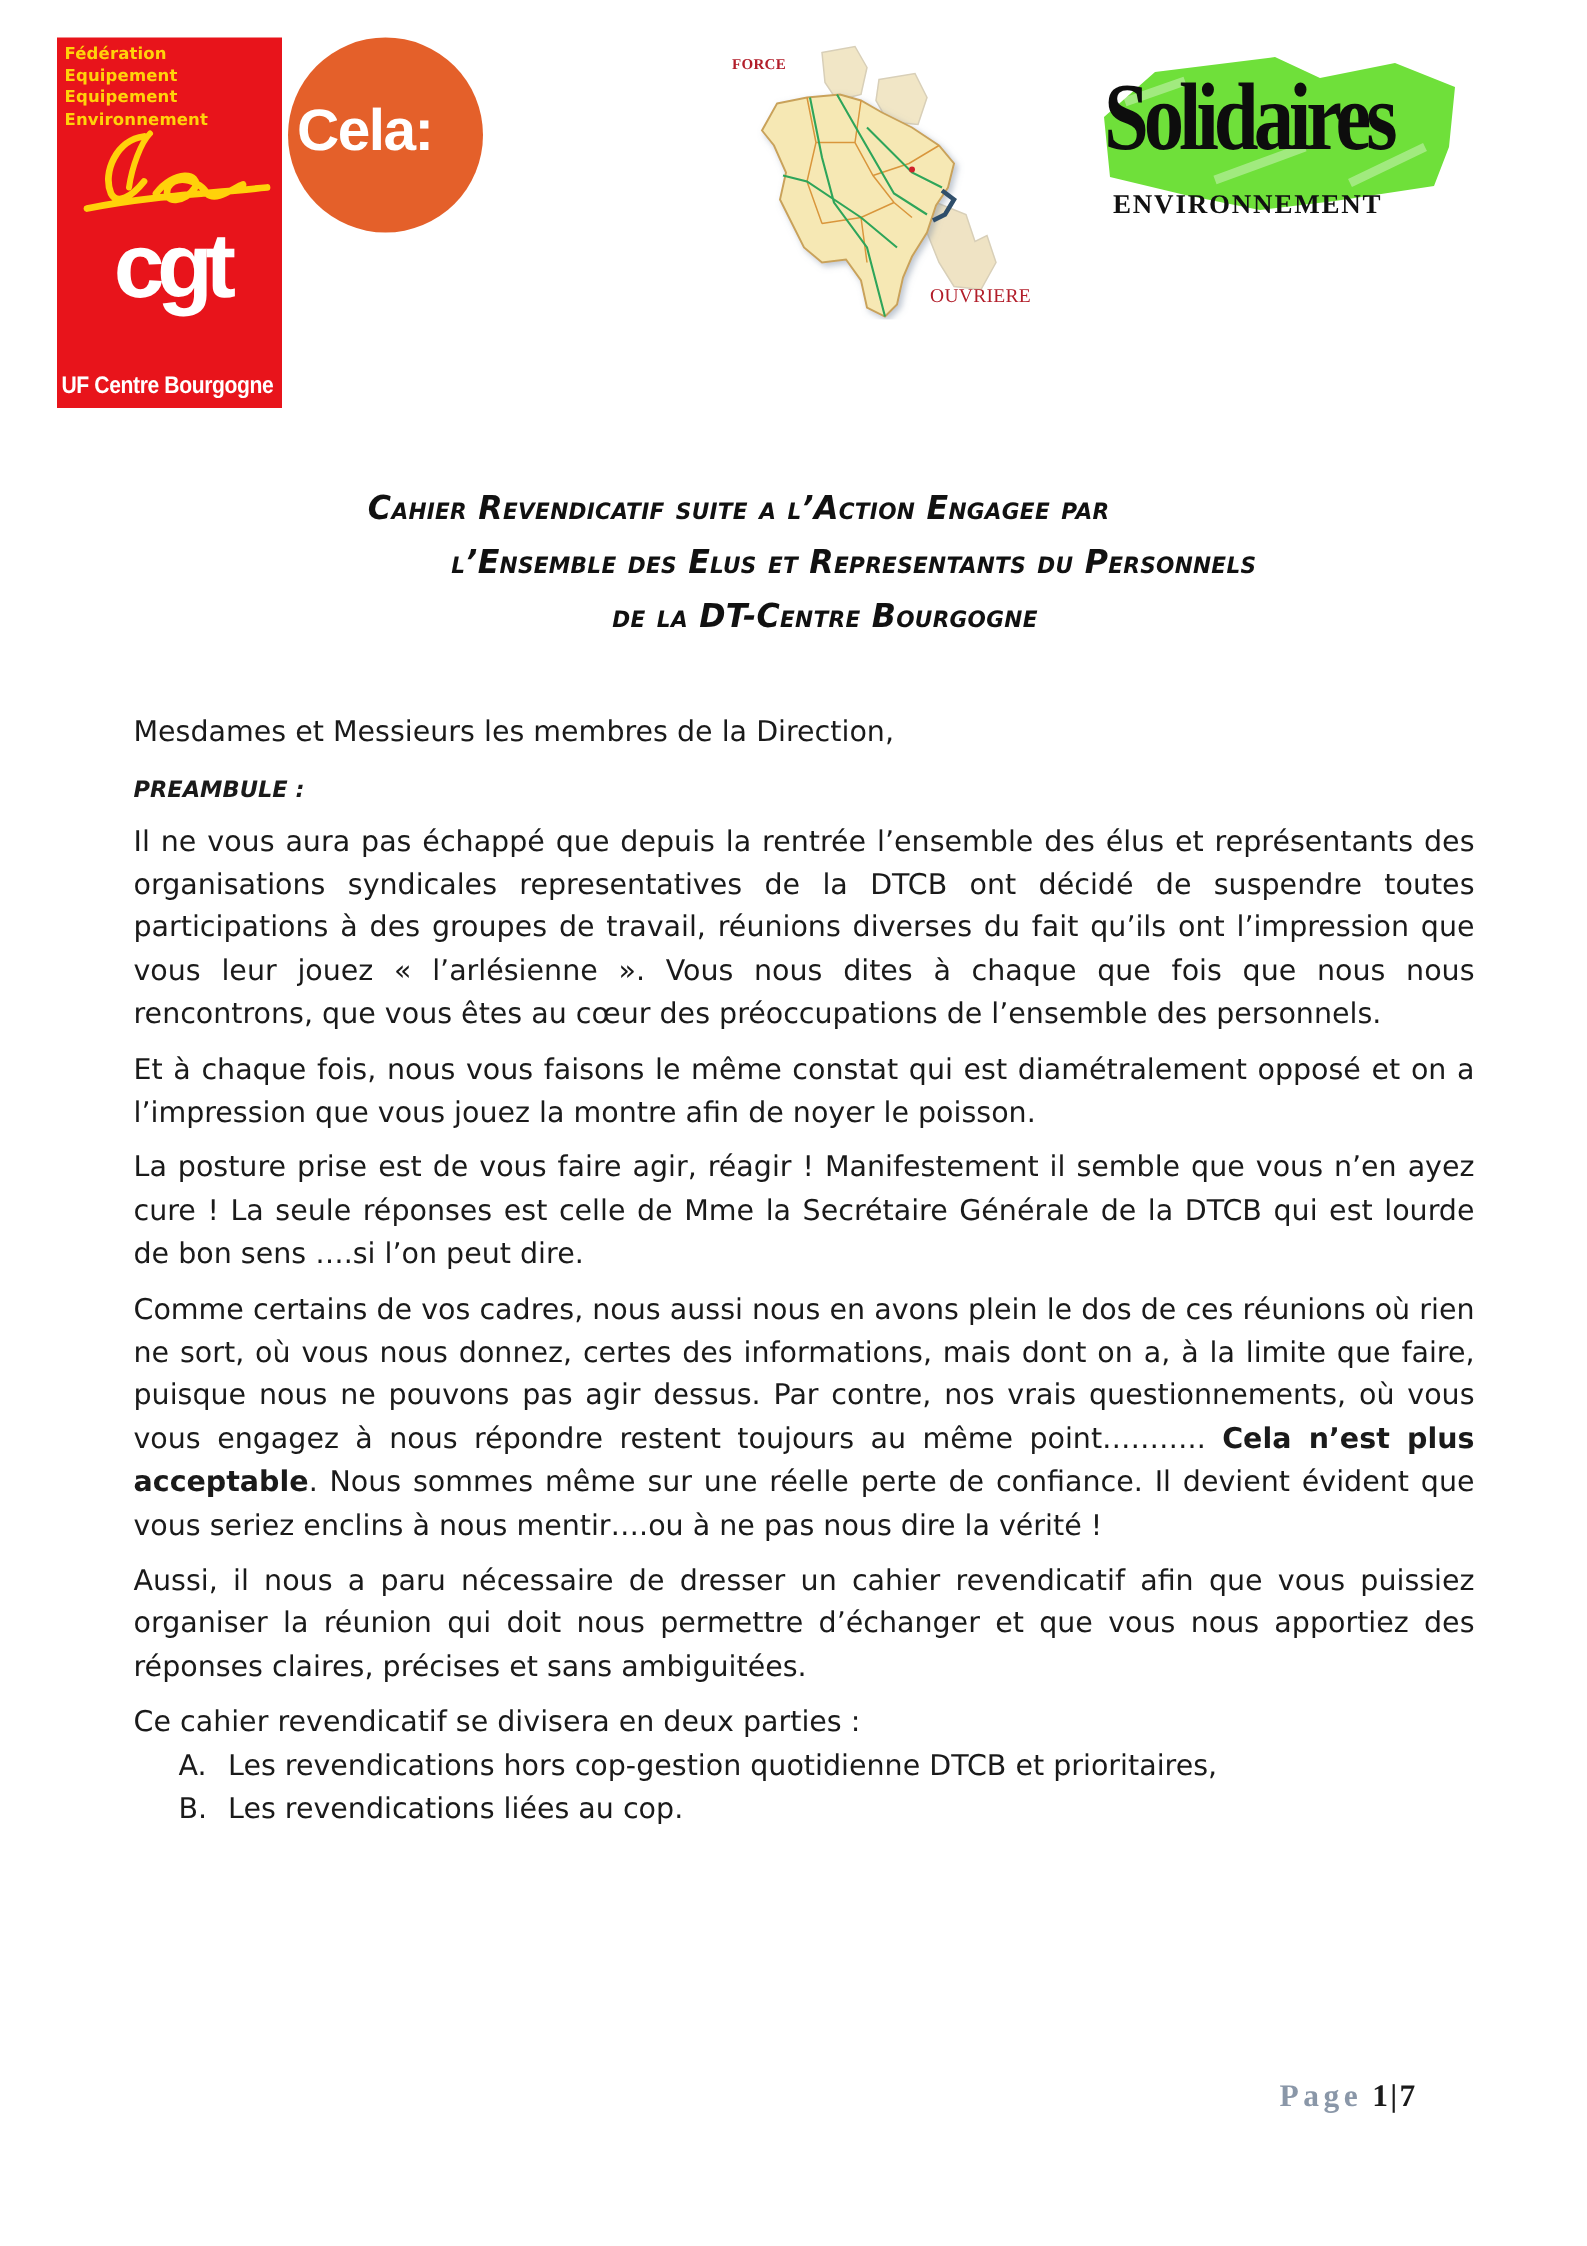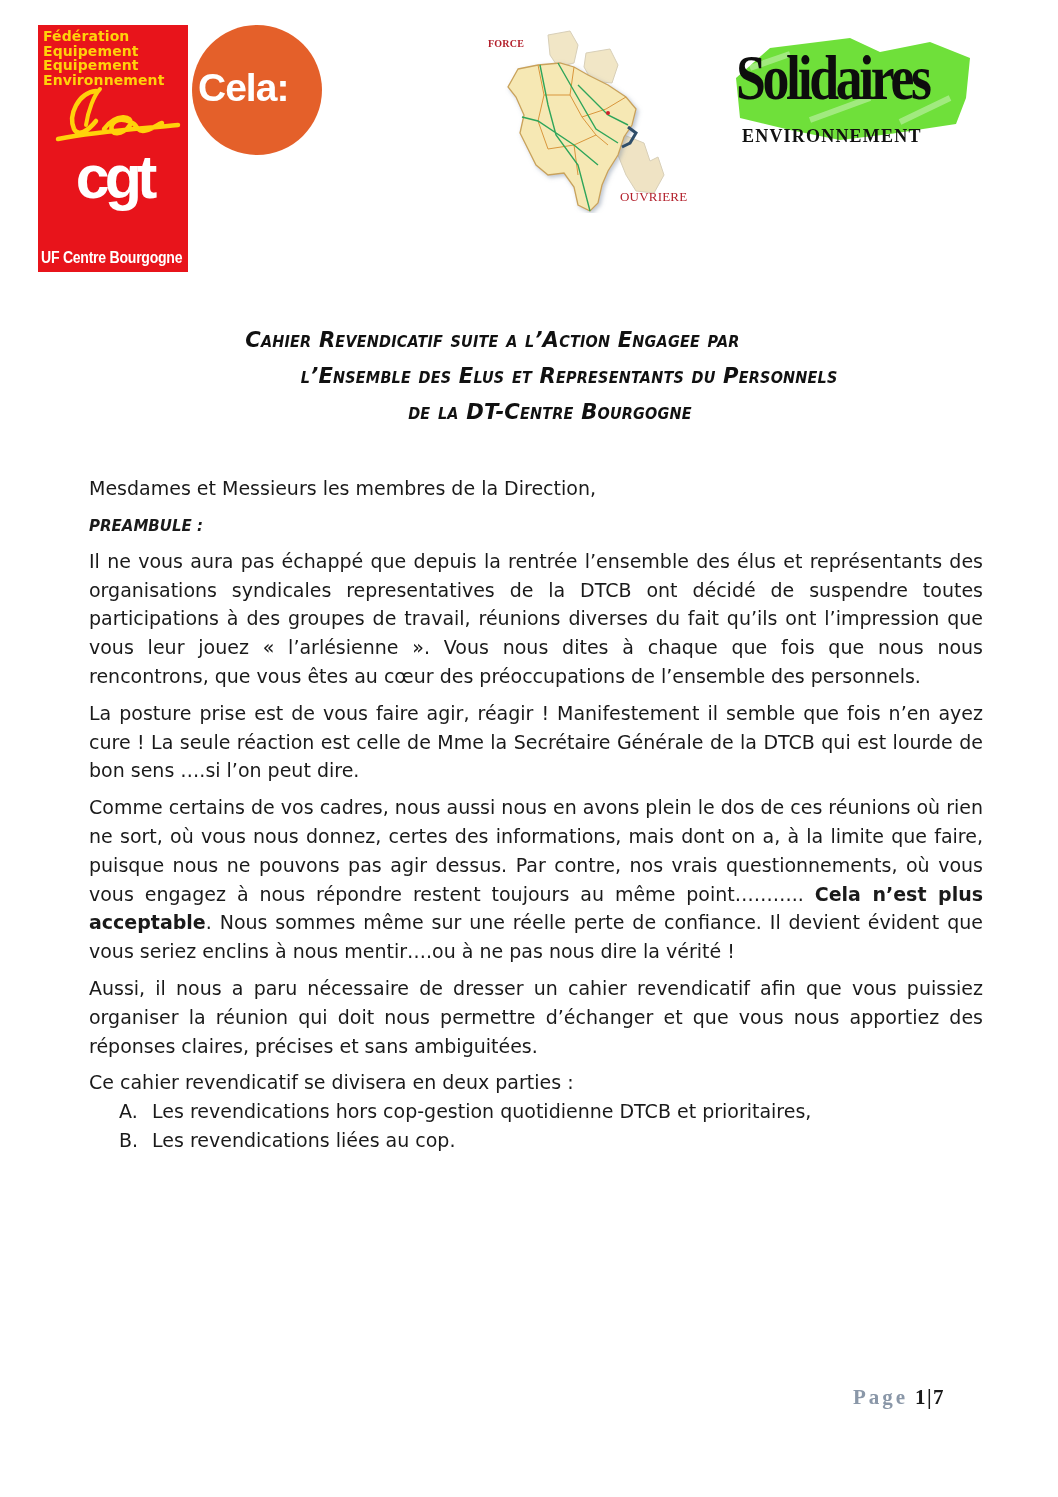--- a/index.html
+++ b/index.html
@@ -3,21 +3,21 @@
 <meta charset="utf-8">
 <style>
   * { box-sizing: border-box; margin: 0; padding: 0; }
   html, body { width: 1058px; height: 1497px; background: #ffffff; }
   body { position: relative; font-family: "DejaVu Sans", sans-serif; color: #1a1a1a; overflow: hidden; }
 
   
   .logo { position: absolute; }
 
   .cgt-logo { left: 38px; top: 25px; width: 150px; height: 247px; background: #e8141b; }
-  .cgt-fed { position: absolute; left: 5px; top: 4px; color: #ffd20a; font-family: "DejaVu Sans", sans-serif; font-weight: bold; font-size: 14px; line-height: 14.5px; letter-spacing: 0.1px; }
+  .cgt-fed { position: absolute; left: 5px; top: 4px; color: #ffd20a; font-family: "DejaVu Sans", sans-serif; font-weight: bold; font-size: 11px; line-height: 14.5px; letter-spacing: 0.1px; }
   .cgt-la { position: absolute; left: 0; top: 60px; width: 150px; height: 60px; }
   .cgt-text { position: absolute; left: 2px; top: 110px; width: 148px; text-align: center; color: #ffffff; font-family: "Liberation Sans", sans-serif; font-weight: bold; font-size: 61px; line-height: 84px; letter-spacing: -5px; }
   .cgt-uf { position: absolute; left: 3px; bottom: 4px; width: 146px; color: #ffffff; font-family: "Liberation Sans", sans-serif; font-weight: bold; font-size: 16px; line-height: 20px; transform: scaleX(0.88); transform-origin: left; white-space: nowrap; letter-spacing: -0.3px; }
 
   .cfdt-logo { left: 192px; top: 25px; width: 275px; height: 130px; }
   .cfdt-circle { position: absolute; left: 0; top: 0; width: 130px; height: 130px; border-radius: 50%; background: #e4602a; }
   .cfdt-text { position: absolute; left: 6px; top: 38px; width: 132px; color: #ffffff; font-family: "Liberation Sans", sans-serif; font-weight: bold; font-size: 39px; line-height: 50px; letter-spacing: -1px; }
   .cfdt-dir { position: absolute; left: 139px; top: 18px; color: #d4572a; font-family: "Liberation Sans", sans-serif; font-weight: bold; font-size: 20px; line-height: 26px; }
 
   .fo-logo { left: 478px; top: 25px; width: 222px; height: 188px; }
@@ -113,21 +113,22 @@
   <span class="title-line tl1">Cahier Revendicatif suite a l’Action Engagee par</span>
   <span class="title-line tl2">l’Ensemble des Elus et Representants du Personnels</span>
   <span class="title-line tl3">de la DT-Centre Bourgogne</span>
 </div>
 
 <div class="doc-body">
   <p class="salutation">Mesdames et Messieurs les membres de la Direction,</p>
   <p class="section-label">PREAMBULE :</p>
 
   <p class="para">Il ne vous aura pas échappé que depuis la rentrée l’ensemble des élus et représentants des organisations syndicales representatives de la DTCB ont décidé de suspendre toutes participations à des groupes de travail, réunions diverses du fait qu’ils ont l’impression que vous leur jouez « l’arlésienne ». Vous nous dites à chaque que fois que nous nous rencontrons, que vous êtes au cœur des préoccupations de l’ensemble des personnels.</p>
-  <p class="para">La posture prise est de vous faire agir, réagir ! Manifestement il semble que fois n’en ayez cure ! La seule réaction est celle de Mme la Secrétaire Générale de la DTCB qui est lourde de bon sens ….si l’on peut dire.</p>
+  <p class="para">Et à chaque fois, nous vous faisons le même constat qui est diamétralement opposé et on a l’impression que vous jouez la montre afin de noyer le poisson.</p>
+  <p class="para">La posture prise est de vous faire agir, réagir ! Manifestement il semble que vous n’en ayez cure ! La seule réponses est celle de Mme la Secrétaire Générale de la DTCB qui est lourde de bon sens ….si l’on peut dire.</p>
   <p class="para"><span>Comme certains de vos cadres, nous aussi nous en avons plein le dos de ces réunions où rien ne sort, où vous nous donnez, certes des informations, mais dont on a, à la limite que faire, puisque nous ne pouvons pas agir dessus. Par contre, nos vrais questionnements, où vous vous engagez à nous répondre restent toujours au même point……….. </span><strong>Cela n’est plus acceptable</strong><span>. Nous sommes même sur une réelle perte de confiance. Il devient évident que vous seriez enclins à nous mentir….ou à ne pas nous dire la vérité !</span></p>
   <p class="para">Aussi, il nous a paru nécessaire de dresser un cahier revendicatif afin que vous puissiez organiser la réunion qui doit nous permettre d’échanger et que vous nous apportiez des réponses claires, précises et sans ambiguitées.</p>
 
   <p class="para intro-parts">Ce cahier revendicatif se divisera en deux parties :</p>
   <ul class="list">
     <li><span class="marker">A.</span><span>Les revendications hors cop-gestion quotidienne DTCB et prioritaires,</span></li>
     <li><span class="marker">B.</span><span>Les revendications liées au cop.</span></li>
   </ul>
 </div>
 

